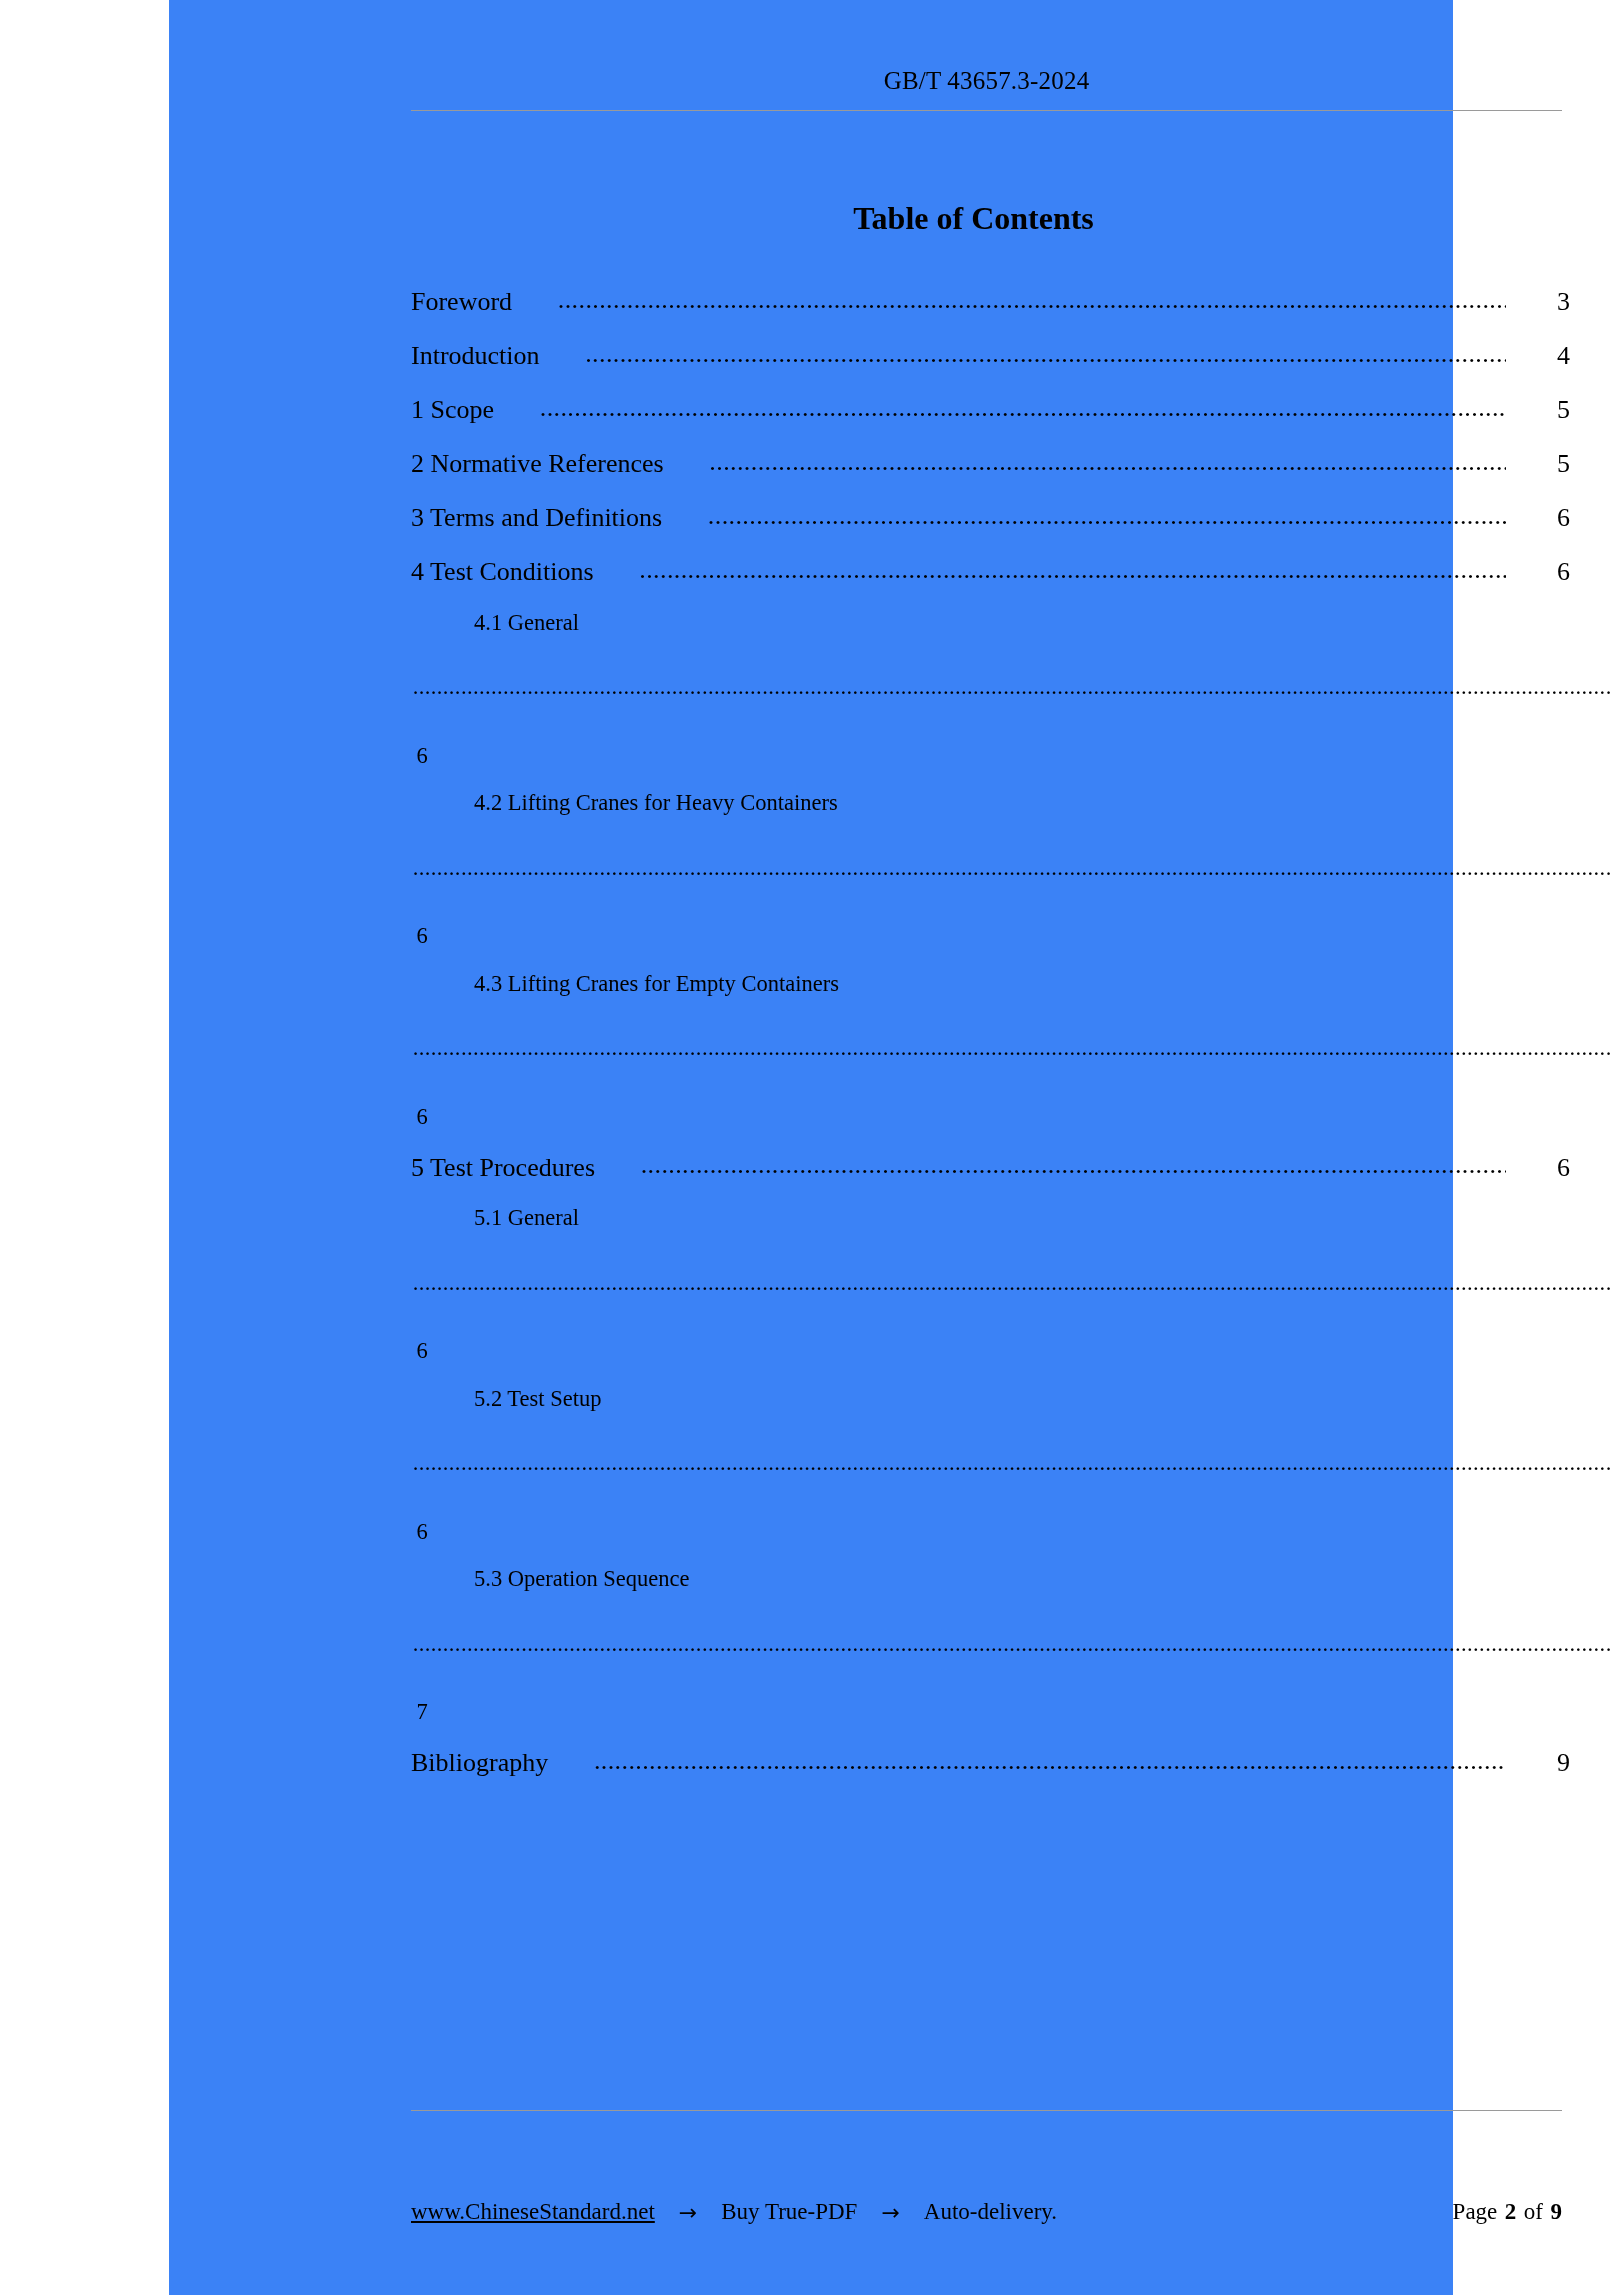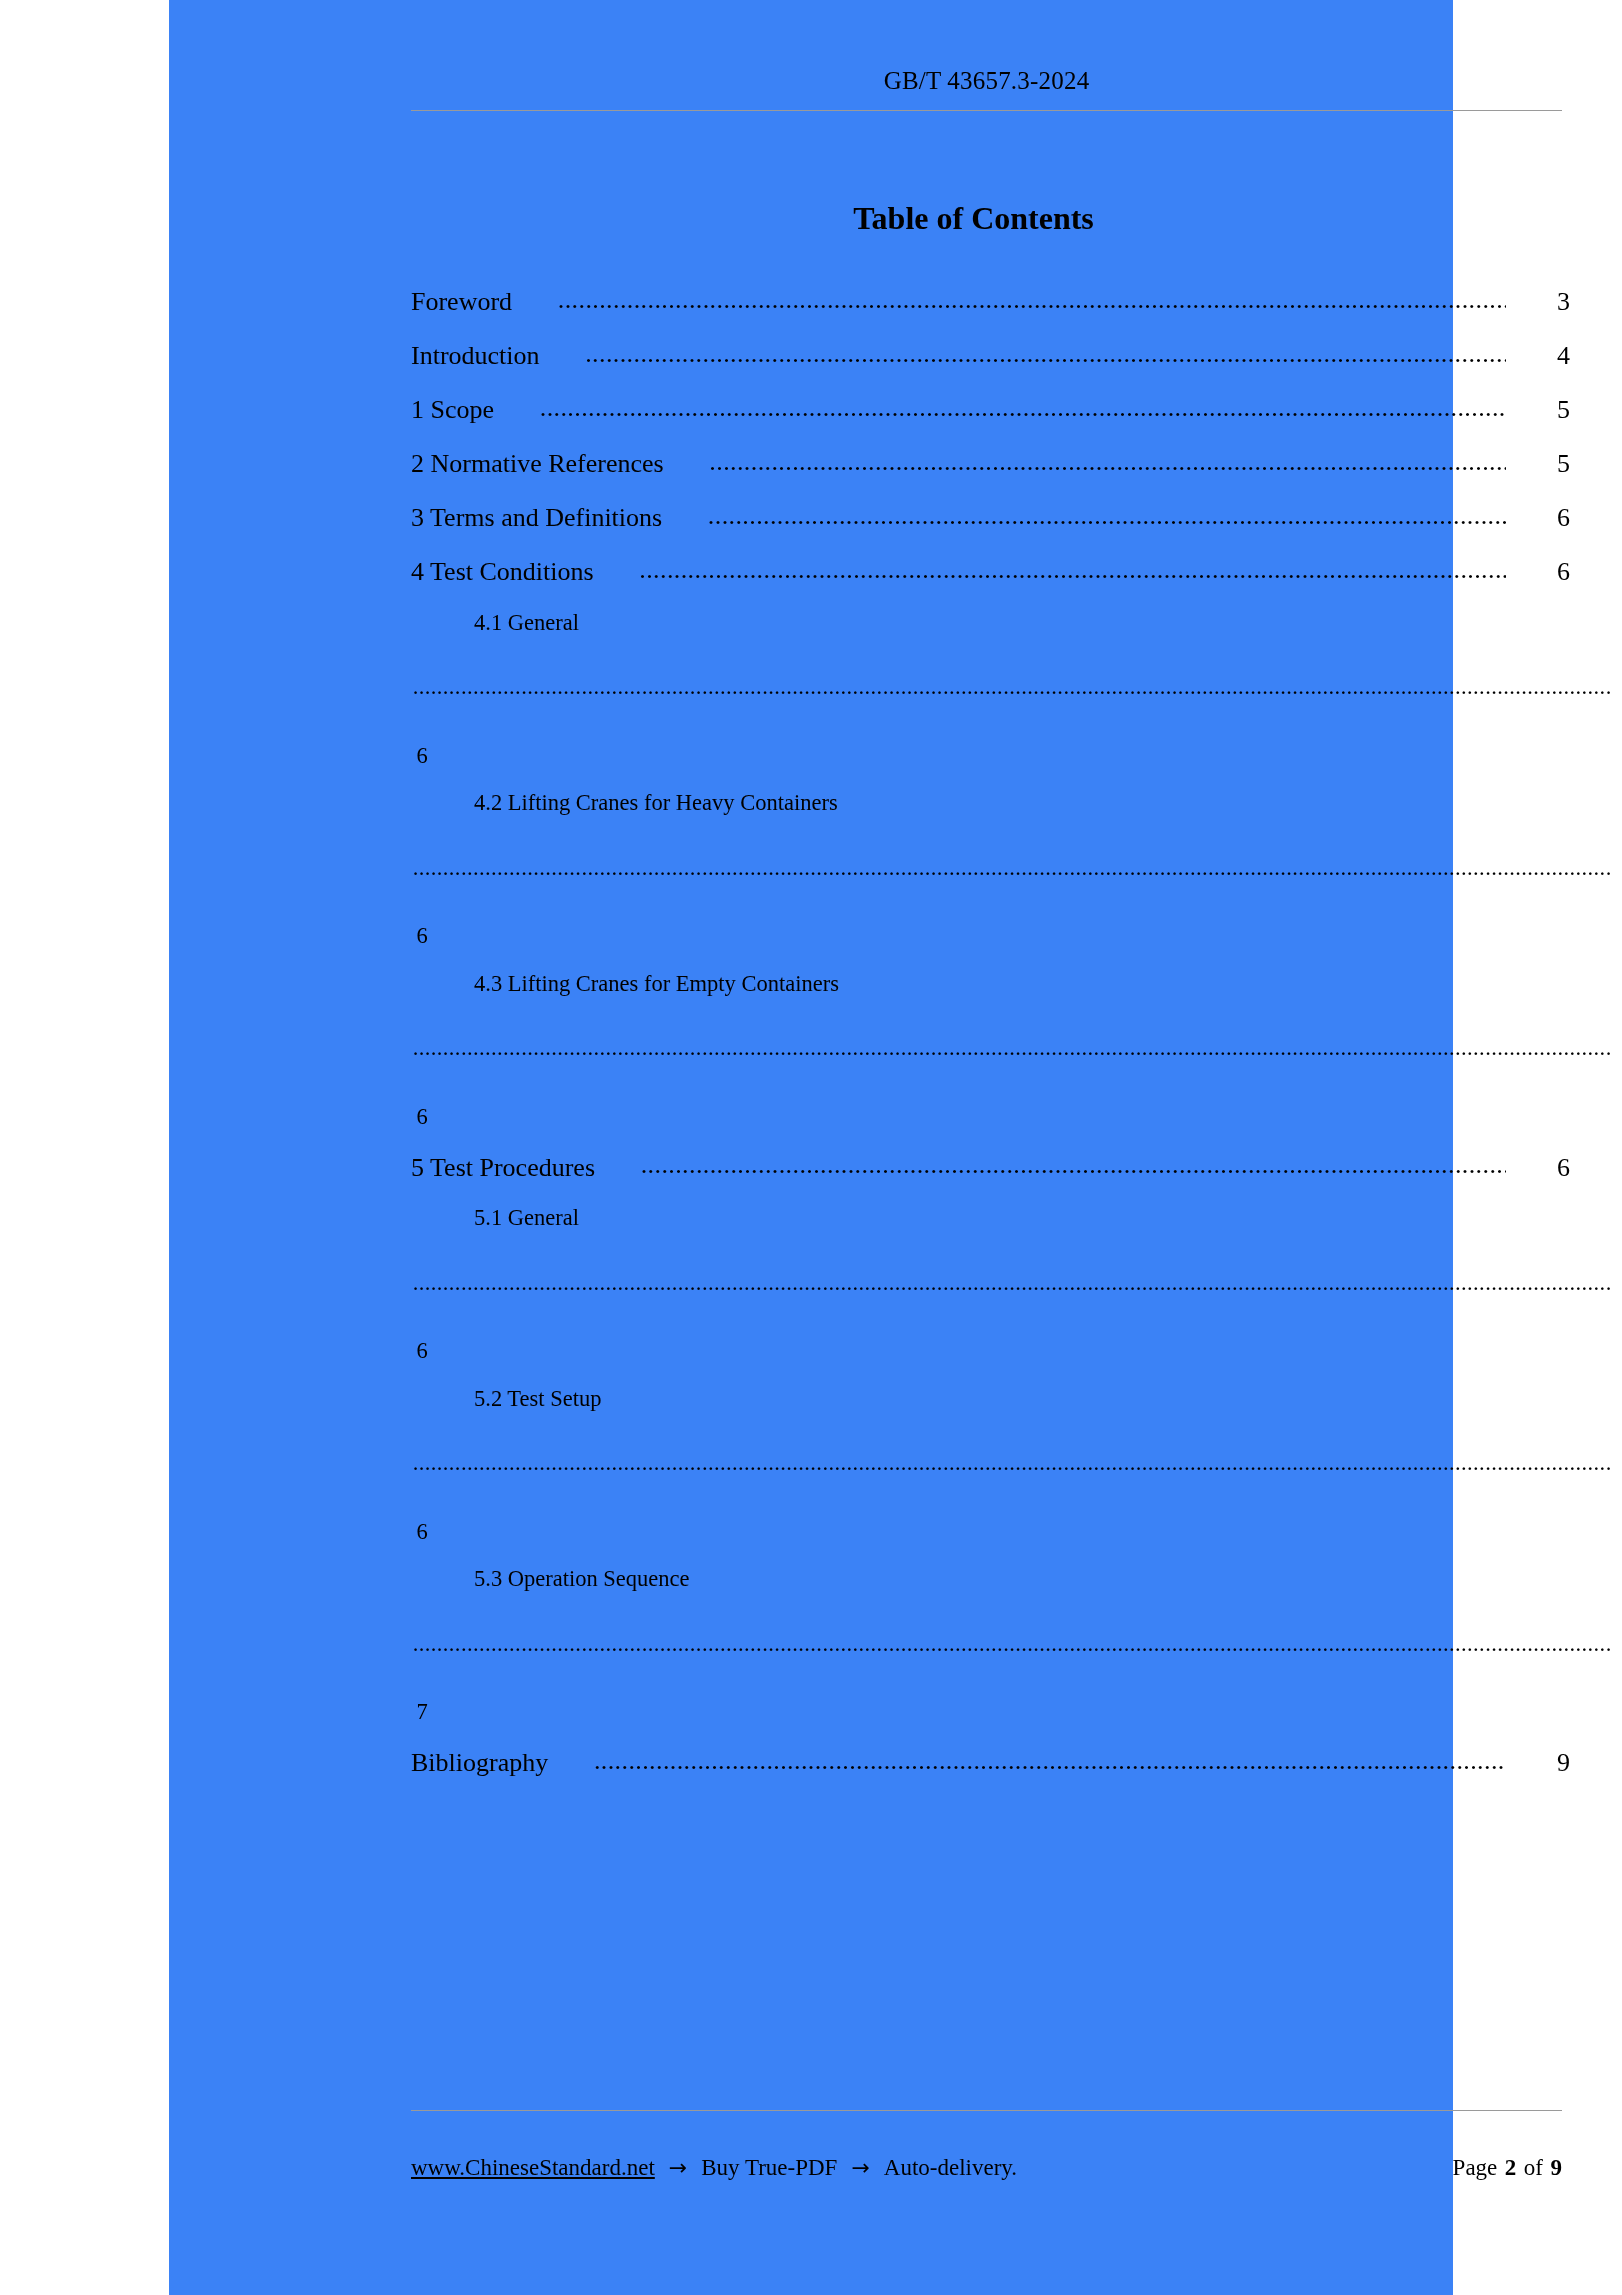--- a/index.html
+++ b/index.html
@@ -102,36 +102,37 @@
     top: 2155px;
     left: 242px;
     width: 1151px;
     font-size: 23px;
     display: flex;
     align-items: baseline;
   }
   .footer-left {
     flex: 0 0 auto;
     display: flex;
-    align-items: flex-start;
-    gap: 14px;
+    align-items: center;
+    gap: 24px;
   }
   .footer-link {
     text-decoration: underline;
     color: #000;
   }
   .arrow {
     font-family: "DejaVu Sans", sans-serif;
     font-size: 22px;
   }
   .footer-right {
     margin-left: auto;
     display: flex;
     align-items: baseline;
     gap: 7.5px;
+    margin-top: 44px;
   }
   .footer-right .num {
     font-weight: bold;
   }
 </style>
 </head>
 <body>
 
 <div class="page">
 

